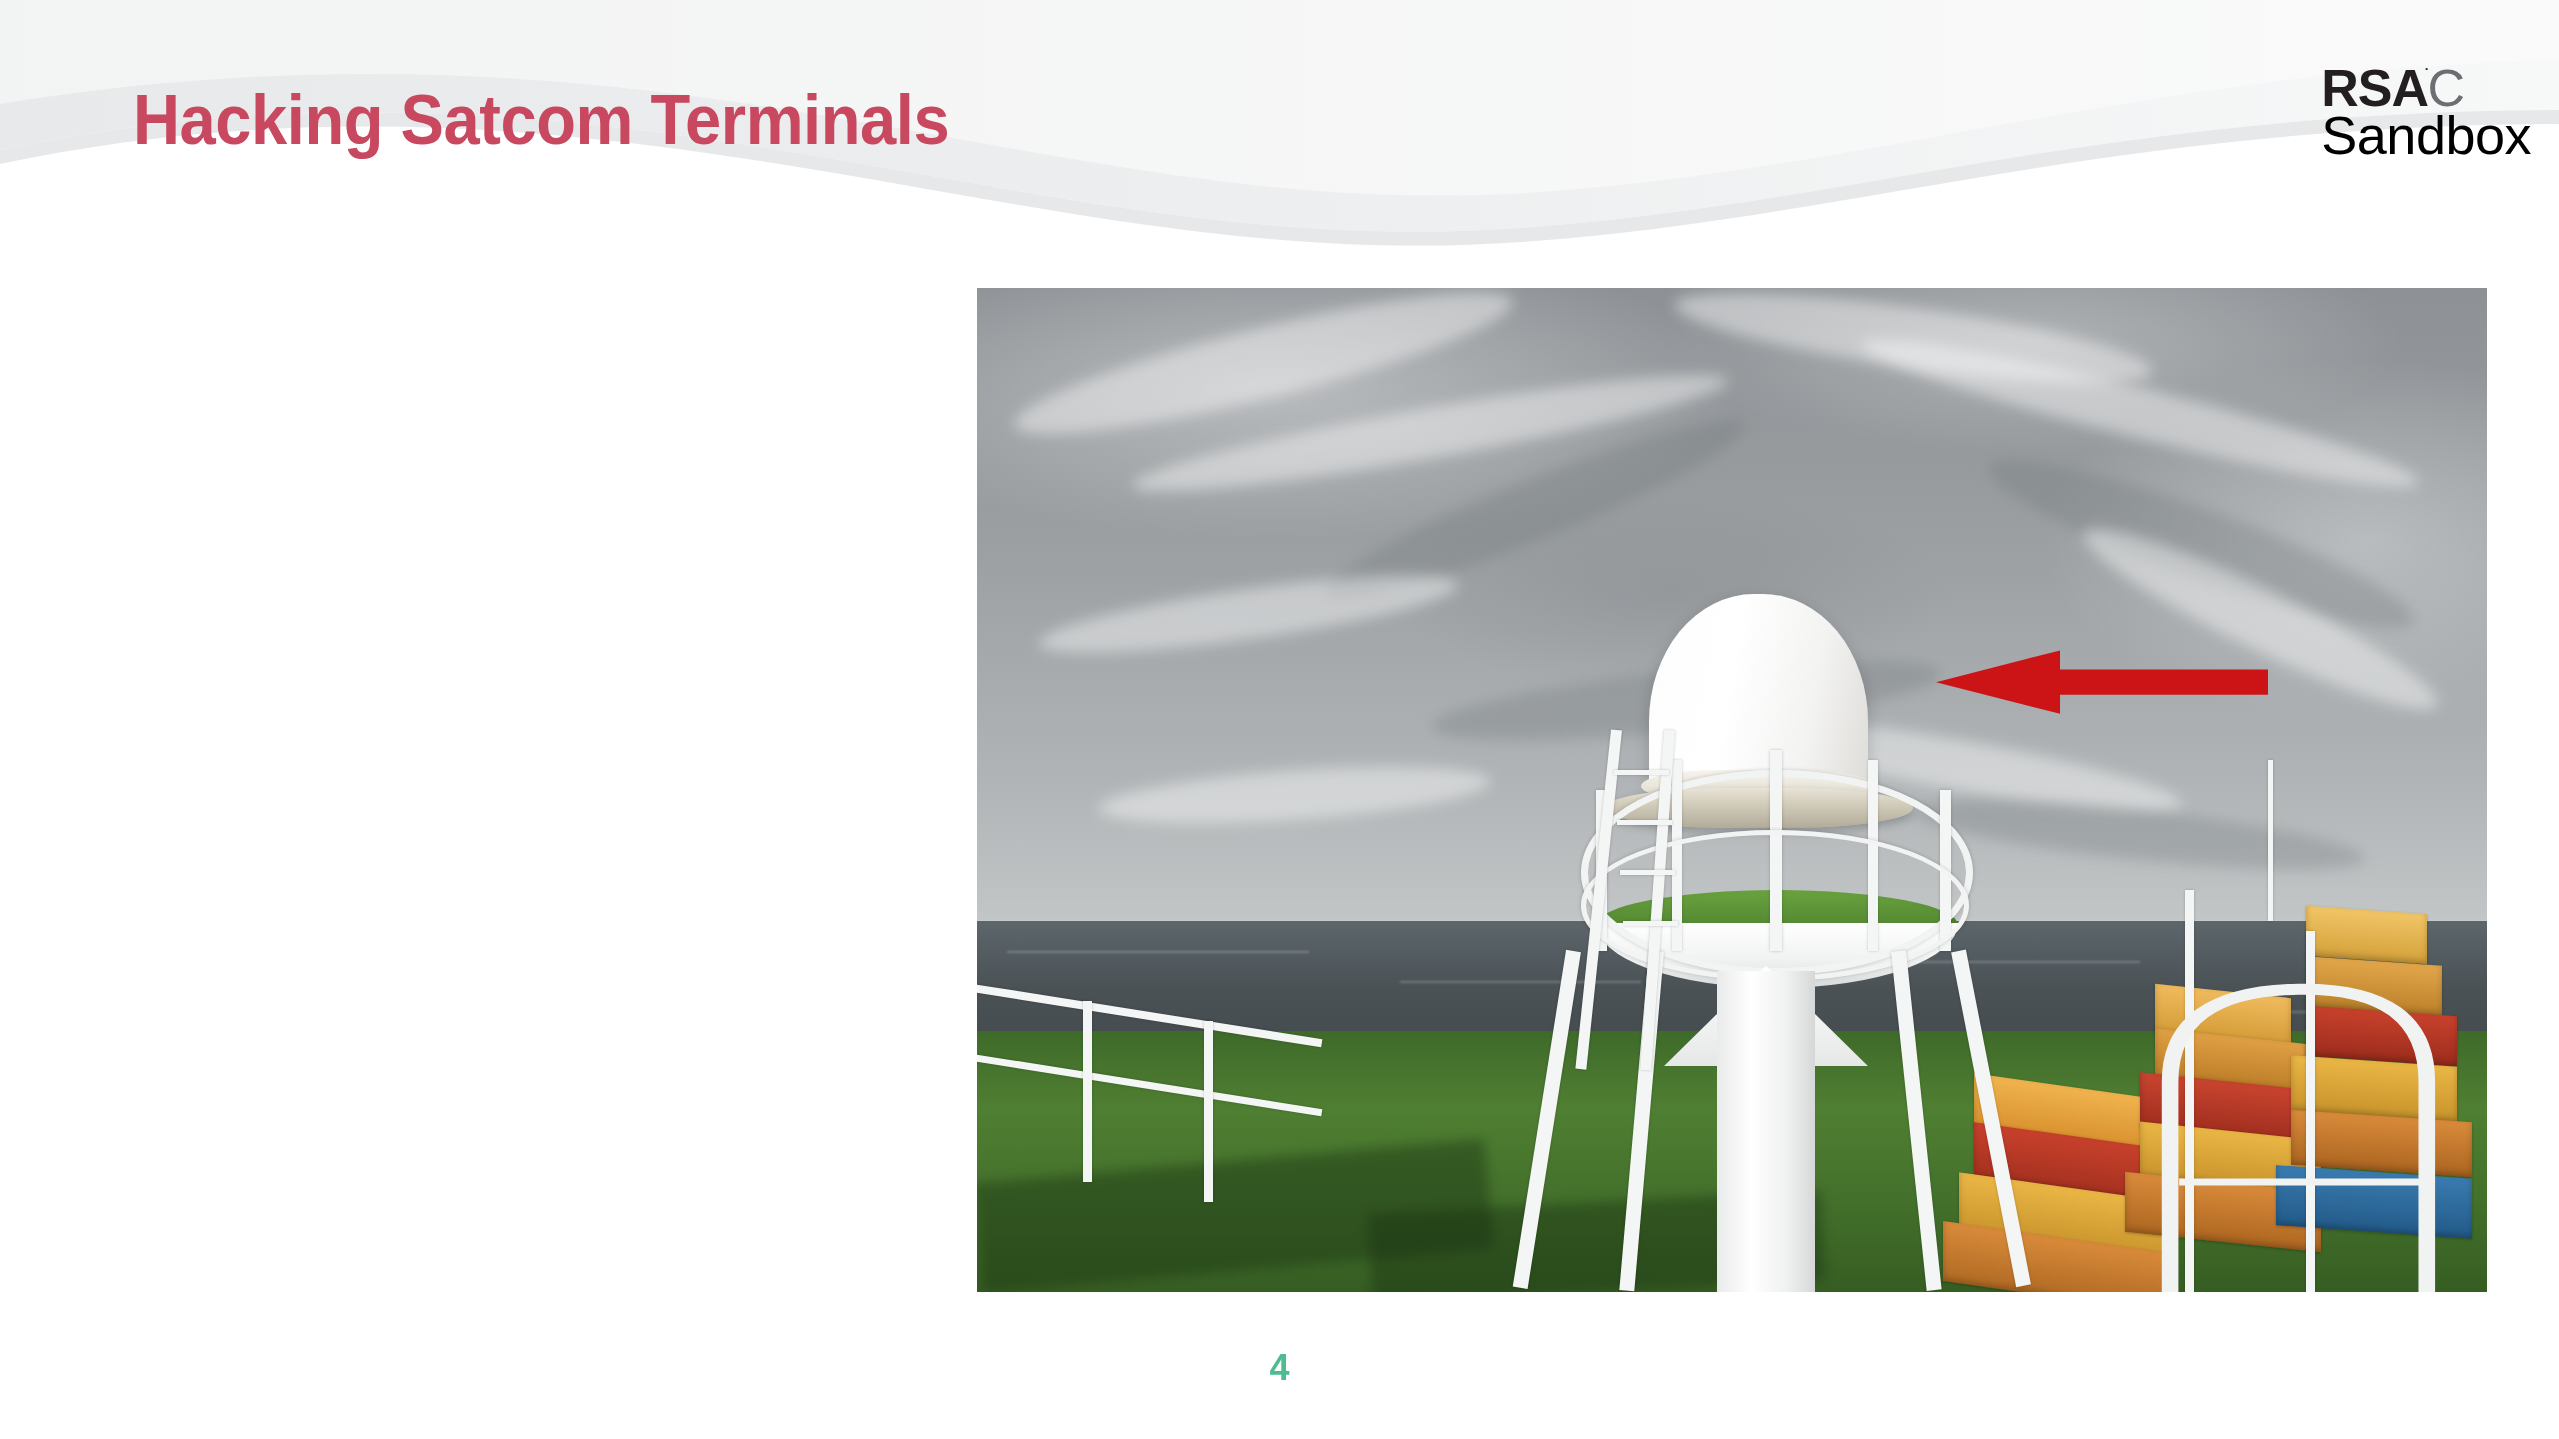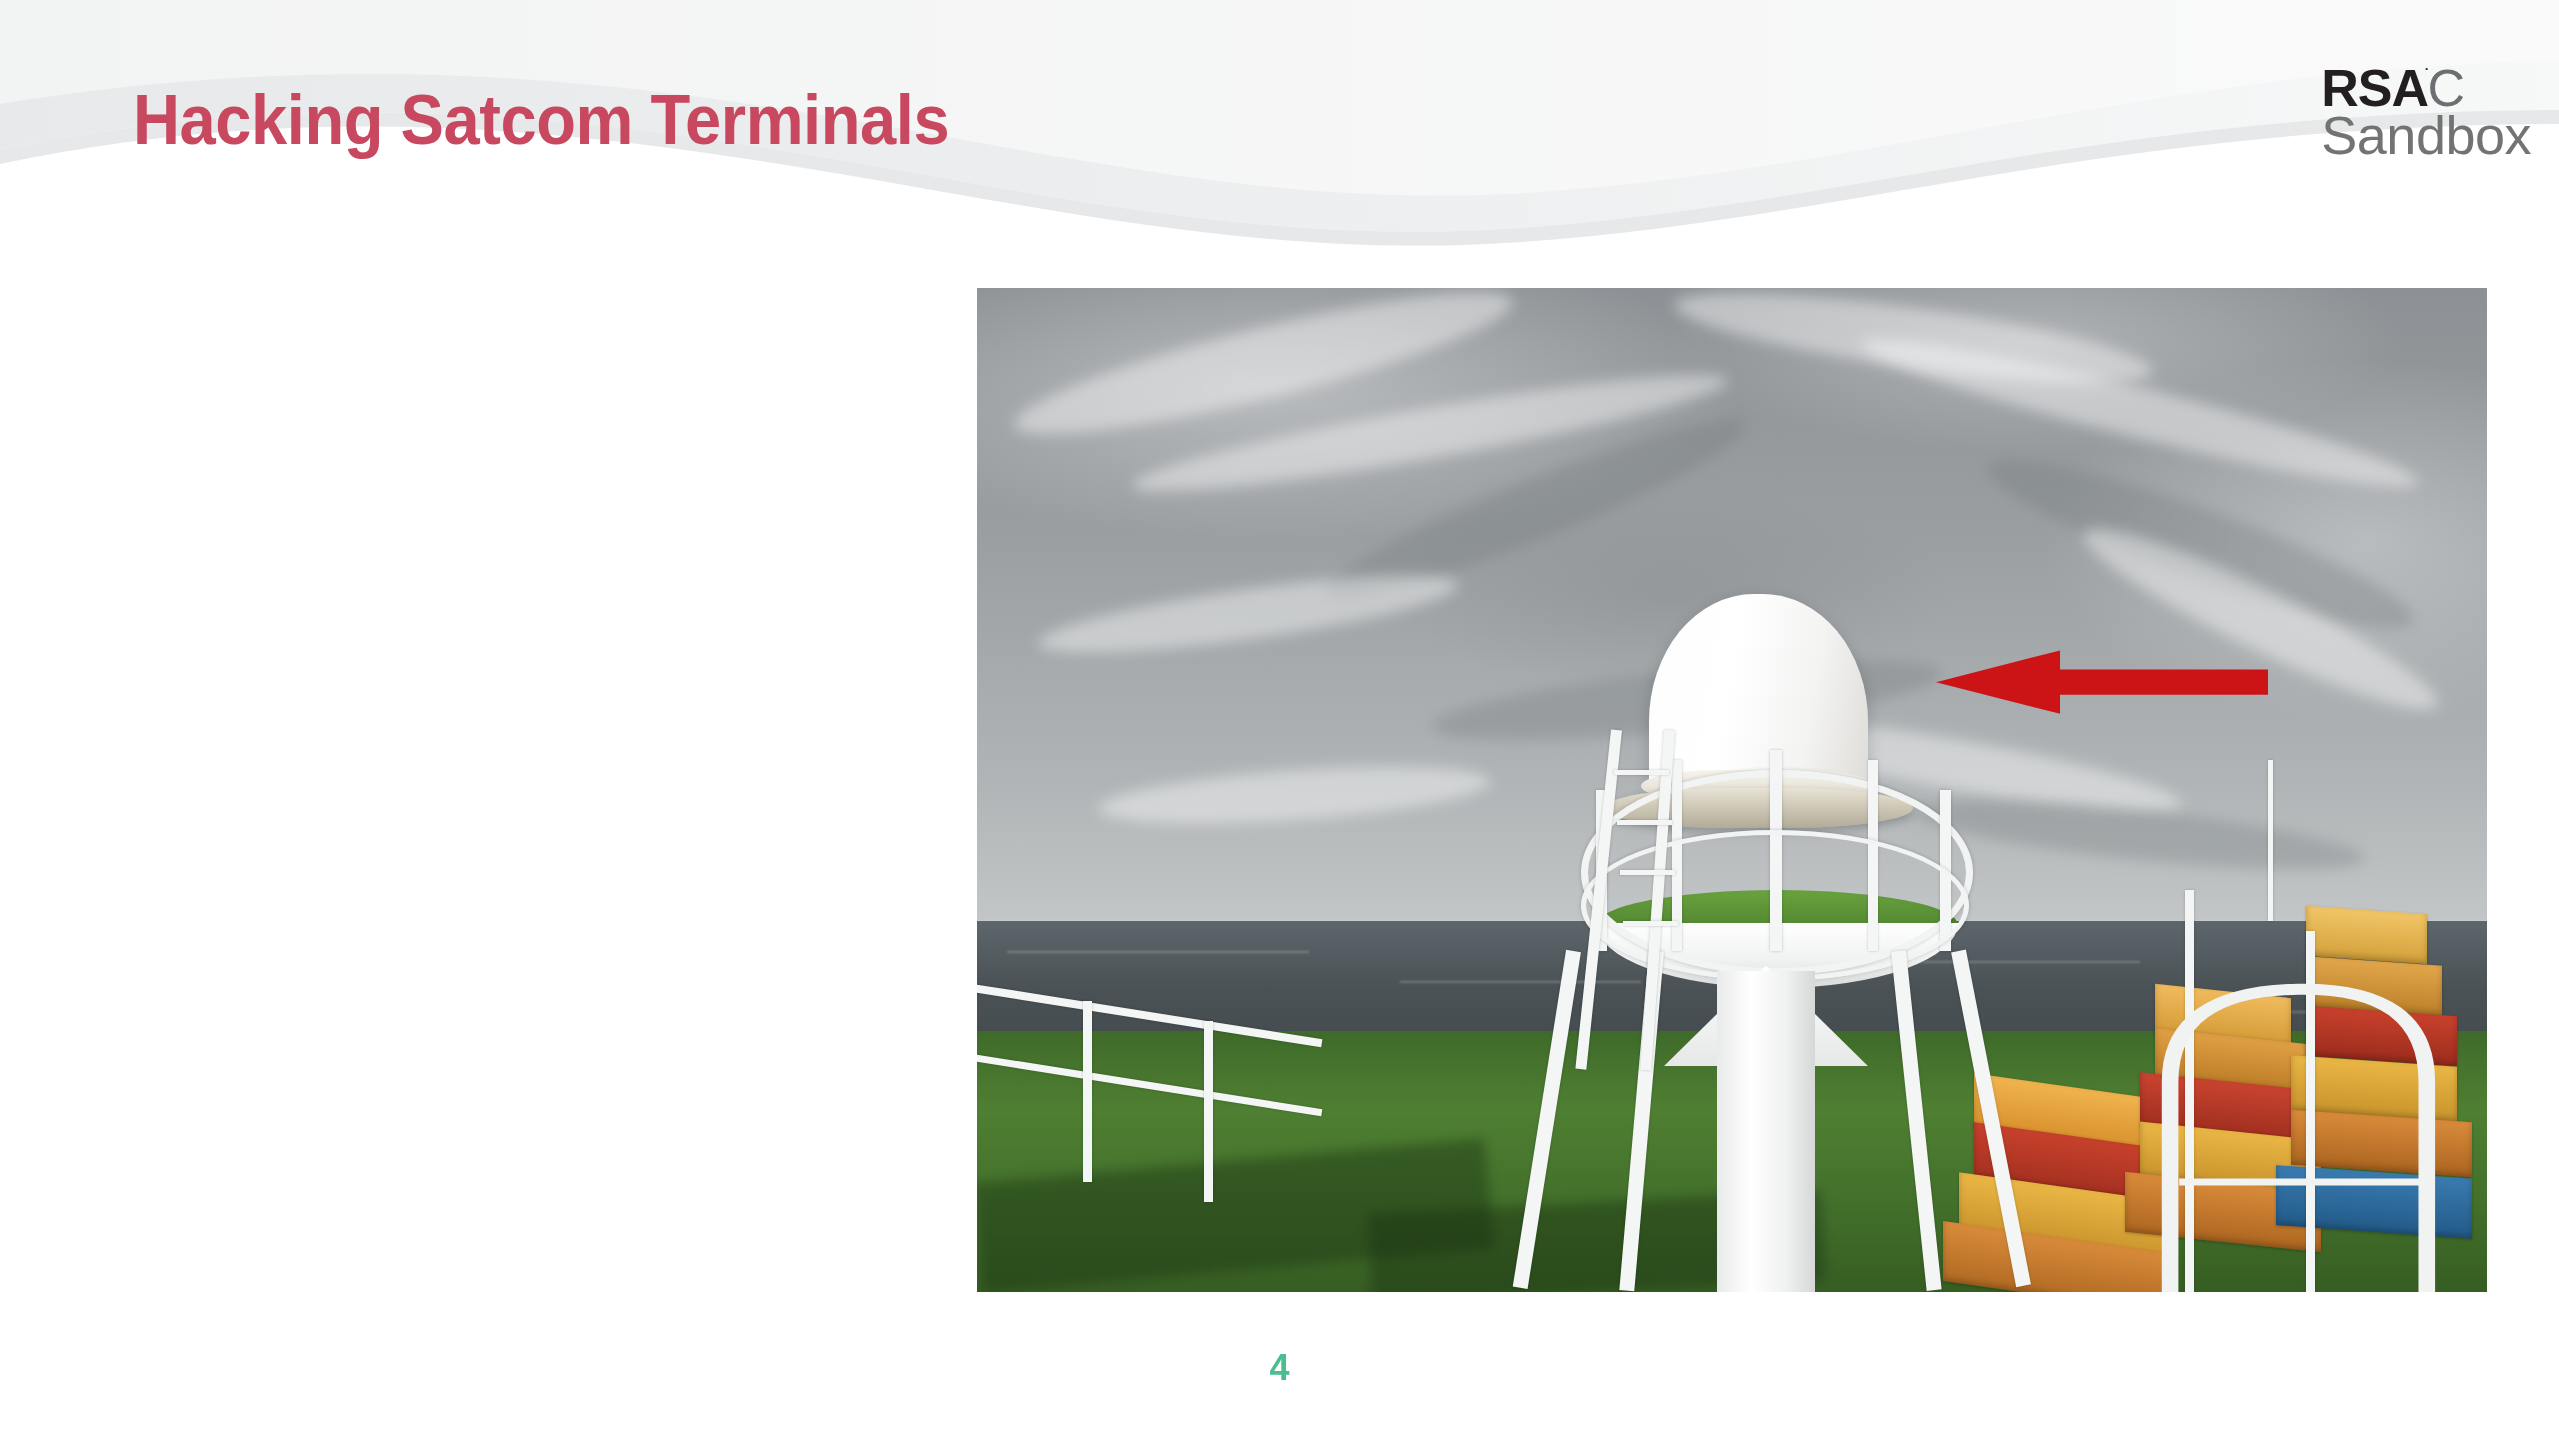--- a/index.html
+++ b/index.html
@@ -71,21 +71,21 @@
     top: -22px;
     font-size: 22px;
     margin-left: -4px;
     margin-right: -4px;
   }
   .rsac-sandbox .line2 {
     font-family: "Liberation Sans", sans-serif;
     font-size: 54px;
     font-weight: normal;
     letter-spacing: -0.5px;
-    color: #737373;
+    color: #000000;
     white-space: nowrap;
     margin-top: -6px;
     text-align: center;
   }
 
   
   .body-copy {
     position: absolute;
     left: 163px;
     top: 412px;

